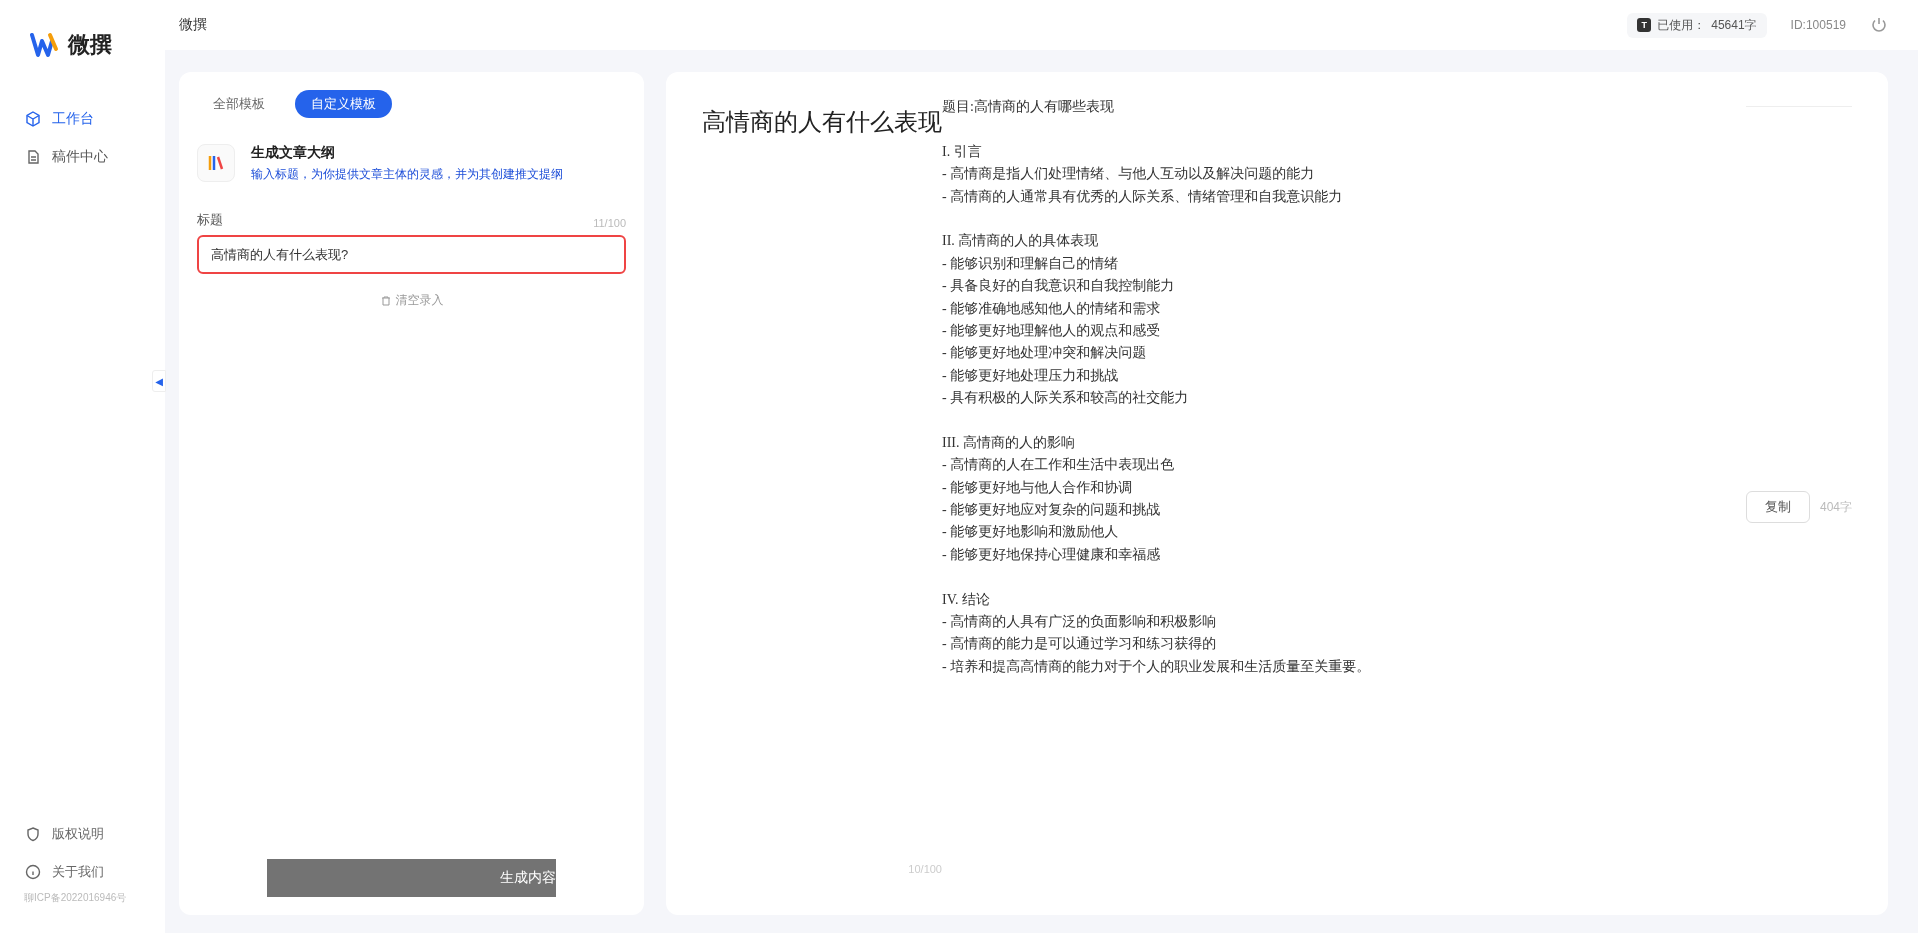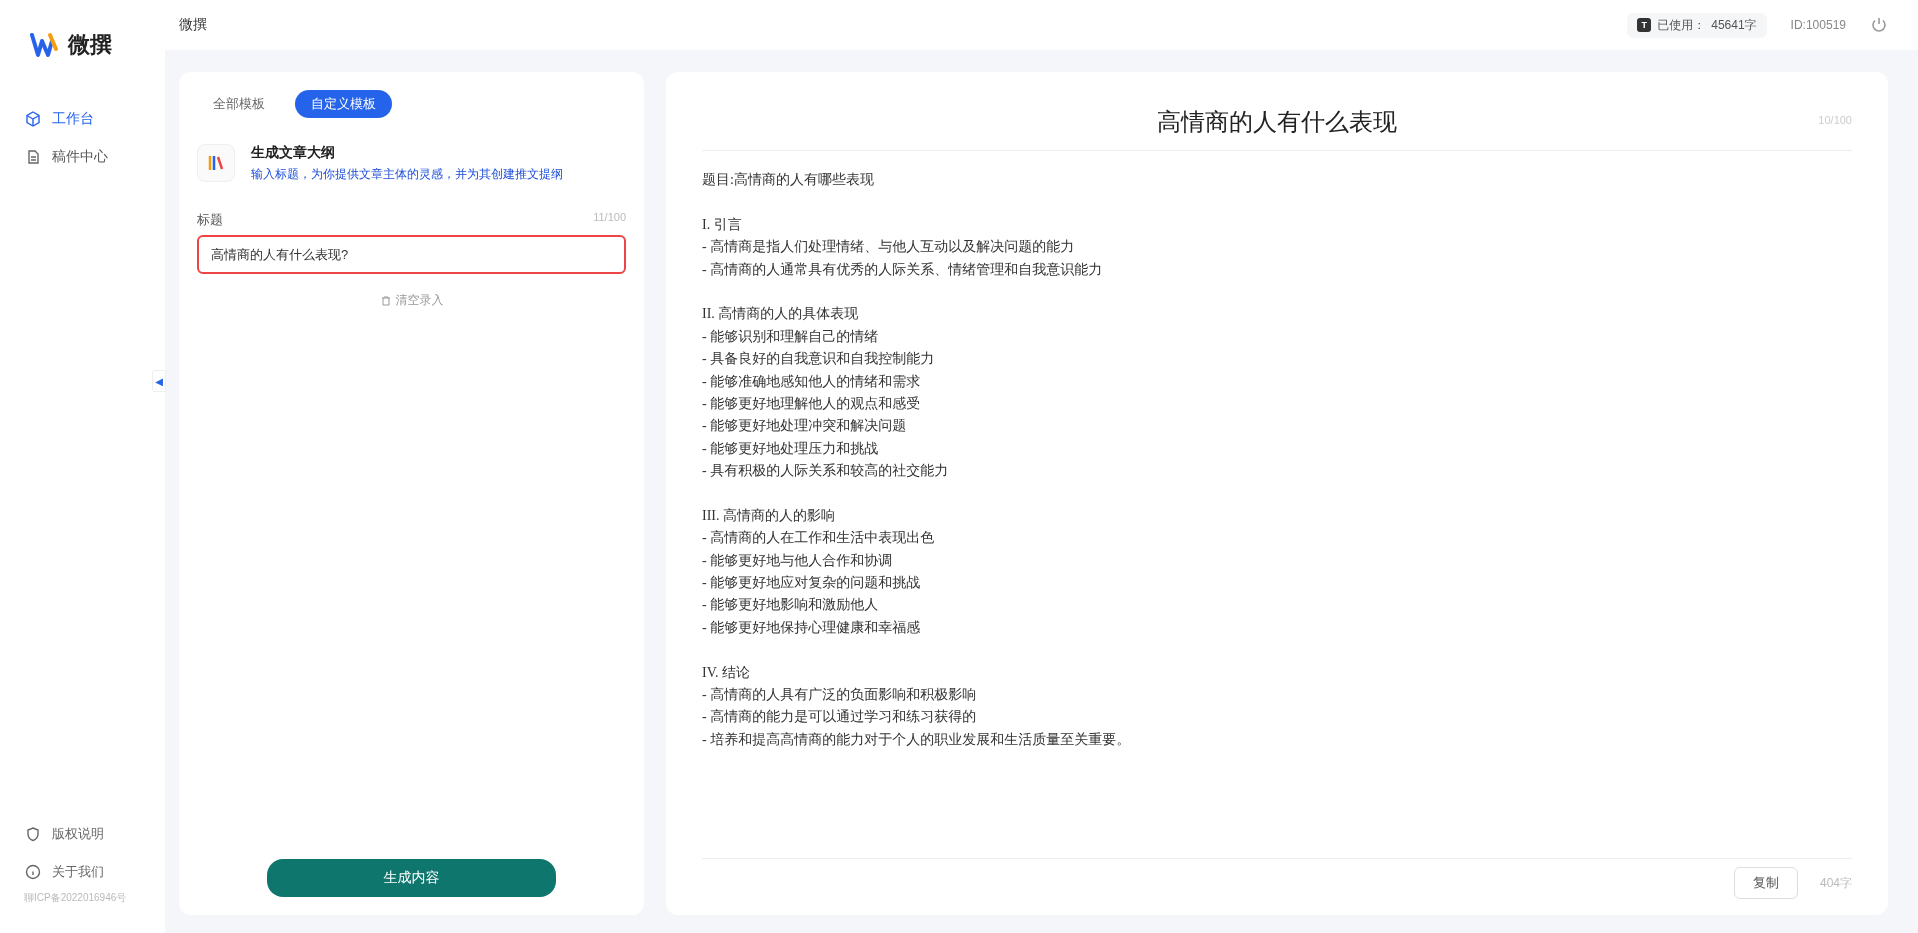--- a/index.html
+++ b/index.html
@@ -30,33 +30,33 @@
 .panel-left { width: 465px; padding: 18px 0 18px 0; }
 .panel-right { flex: 1; padding: 24px 36px 16px 36px; position: relative; }
 .tabs { display: flex; gap: 14px; padding: 0 18px 16px 18px; align-items: center; }
 .tab { font-size: 13px; color: #666; padding: 5px 16px; border-radius: 14px; cursor: pointer; }
 .tab.active { background: #2563eb; color: #fff; }
 .template-card { display: flex; gap: 16px; padding: 10px 18px 18px 18px; align-items: flex-start; }
 .template-icon { width: 38px; height: 38px; background: #fafafa; border: 1px solid #eee; border-radius: 8px; display: flex; align-items: center; justify-content: center; font-size: 18px; }
 .template-info .t-title { font-size: 14px; font-weight: 700; color: #222; margin-bottom: 4px; }
 .template-info .t-desc { font-size: 12px; color: #1d4ed8; }
 .form-area { flex: 1; padding: 10px 18px 0 18px; display: flex; flex-direction: column; }
-.form-label-row { display: flex; justify-content: space-between; align-items: flex-start; margin-bottom: 6px; }
+.form-label-row { display: flex; justify-content: space-between; align-items: flex-end; margin-bottom: 6px; }
 .form-label { font-size: 13px; color: #555; }
 .char-count { font-size: 11px; color: #bbb; }
 .text-input { width: 100%; border: 2px solid #ef4444; border-radius: 6px; padding: 10px 12px; font-size: 13px; color: #333; outline: none; }
 .clear-row { text-align: center; padding: 18px 0; }
 .clear-link { font-size: 12px; color: #999; cursor: pointer; display: inline-flex; align-items: center; gap: 4px; }
 .gen-btn-wrap { padding: 0 70px; margin-top: auto; }
-.gen-btn { width: 100%; background: #0f766e; color: #fff; border: none; border-radius: 16px; padding: 10px 0; font-size: 14px; cursor: pointer; }
+.gen-btn { width: 100%; background: #737373; color: #fff; border: none; border-radius: 0; padding: 10px 0; font-size: 14px; cursor: pointer; text-align: right; }
 .result-title { text-align: center; font-size: 24px; font-family: "SimSun", serif; padding: 10px 0 12px 0; color: #222; position: relative; }
 .result-title .tcount { position: absolute; right: 0; bottom: 24px; font-size: 11px; color: #ccc; font-family: sans-serif; }
 .result-divider { border: none; border-top: 1px solid #eee; margin-bottom: 18px; }
 .result-body { font-family: "SimSun", "Microsoft YaHei", serif; font-size: 14px; line-height: 1.6; color: #333; white-space: pre-line; flex: 1; overflow-y: auto; }
-.result-footer { display: flex; justify-content: flex-end; align-items: center; gap: 22px; padding-top: 8px; border-top: 1px solid #eee; margin-top: 10px; }
+.result-footer { display: flex; justify-content: flex-end; align-items: center; gap: 10px; padding-top: 8px; border-top: 1px solid #eee; margin-top: 10px; }
 .copy-btn { border: 1px solid #ddd; background: #fff; border-radius: 6px; padding: 6px 18px; font-size: 13px; color: #555; cursor: pointer; }
 .word-count { font-size: 12px; color: #bbb; }
 svg { display: block; }
 </style>
 </head>
 <body>
 
 <div class="app">
 
   <aside class="sidebar">
@@ -173,21 +173,21 @@
               </span>
               <span>清空录入</span>
             </span>
           </div>
           <div class="gen-btn-wrap">
             <button class="gen-btn">生成内容</button>
           </div>
         </div>
       </section>
 
-      <section class="panel panel-right" style="display:flex;flex-direction:column;">
+      <section class="panel panel-right" style="display:flex;flex-direction:row;">
         <div class="result-title">
           <span>高情商的人有什么表现</span>
           <span class="tcount">10/100</span>
         </div>
         <hr class="result-divider">
         <div class="result-body">题目:高情商的人有哪些表现
 
 I. 引言
 - 高情商是指人们处理情绪、与他人互动以及解决问题的能力
 - 高情商的人通常具有优秀的人际关系、情绪管理和自我意识能力

